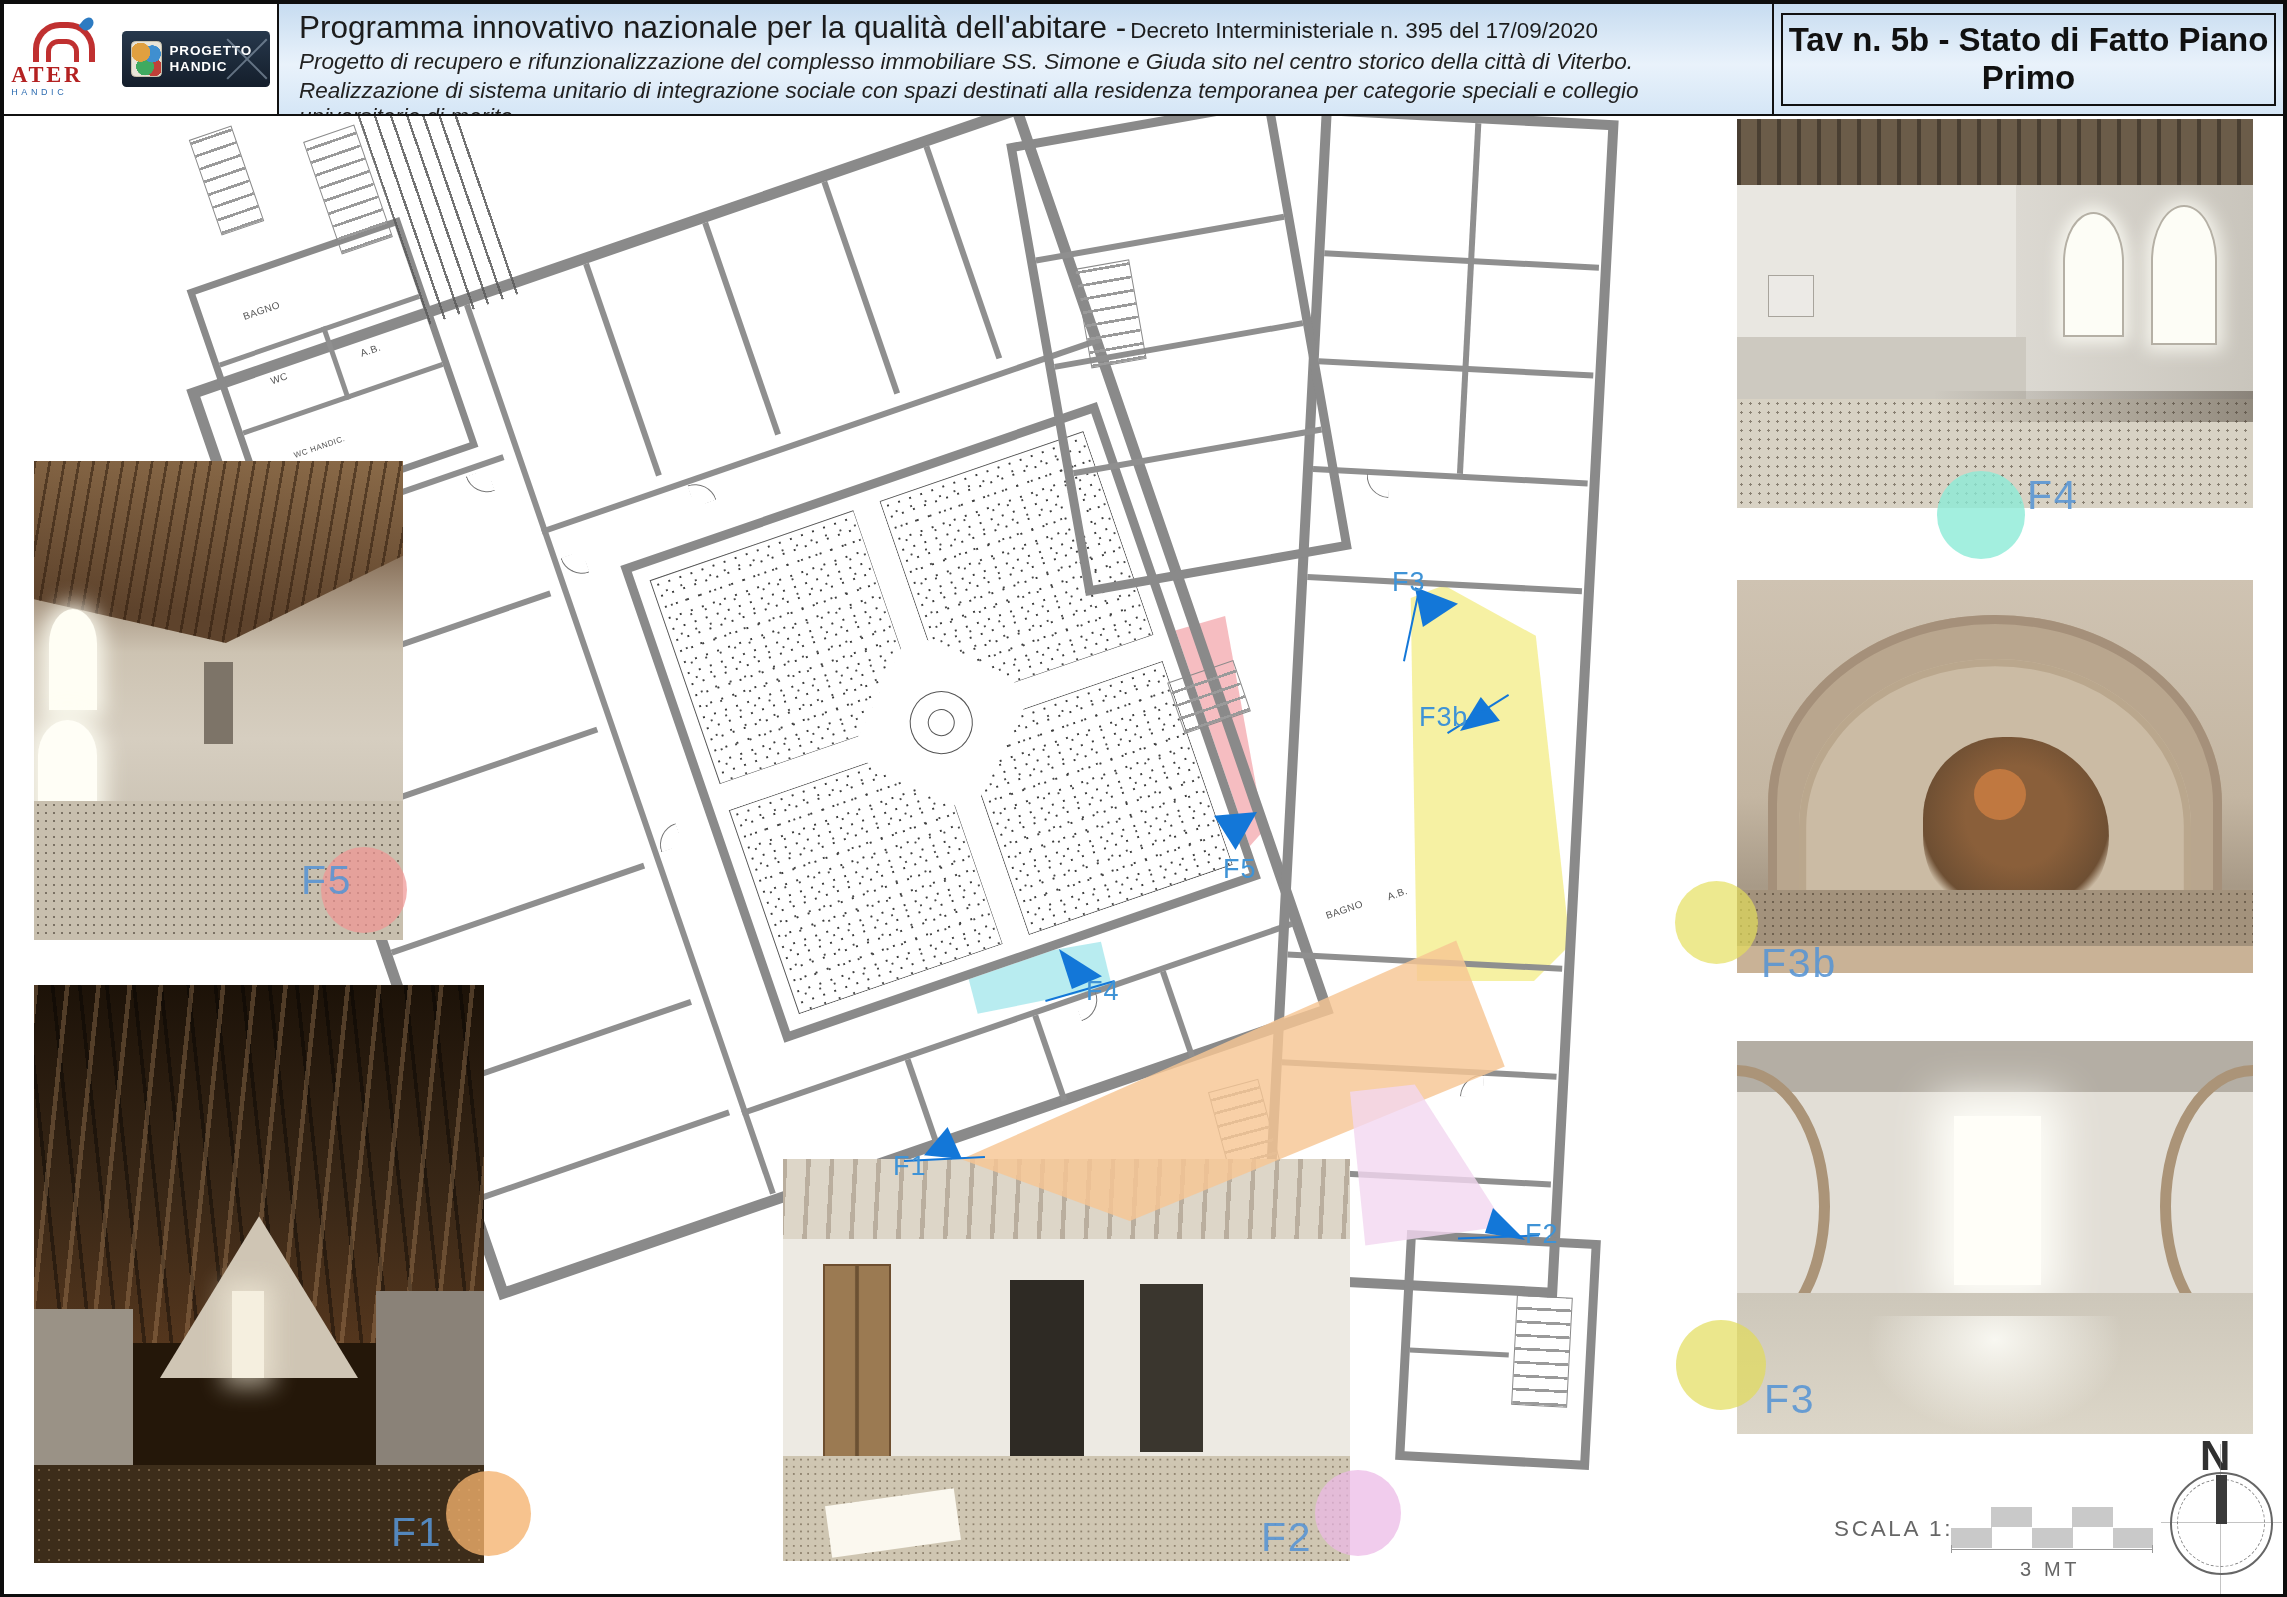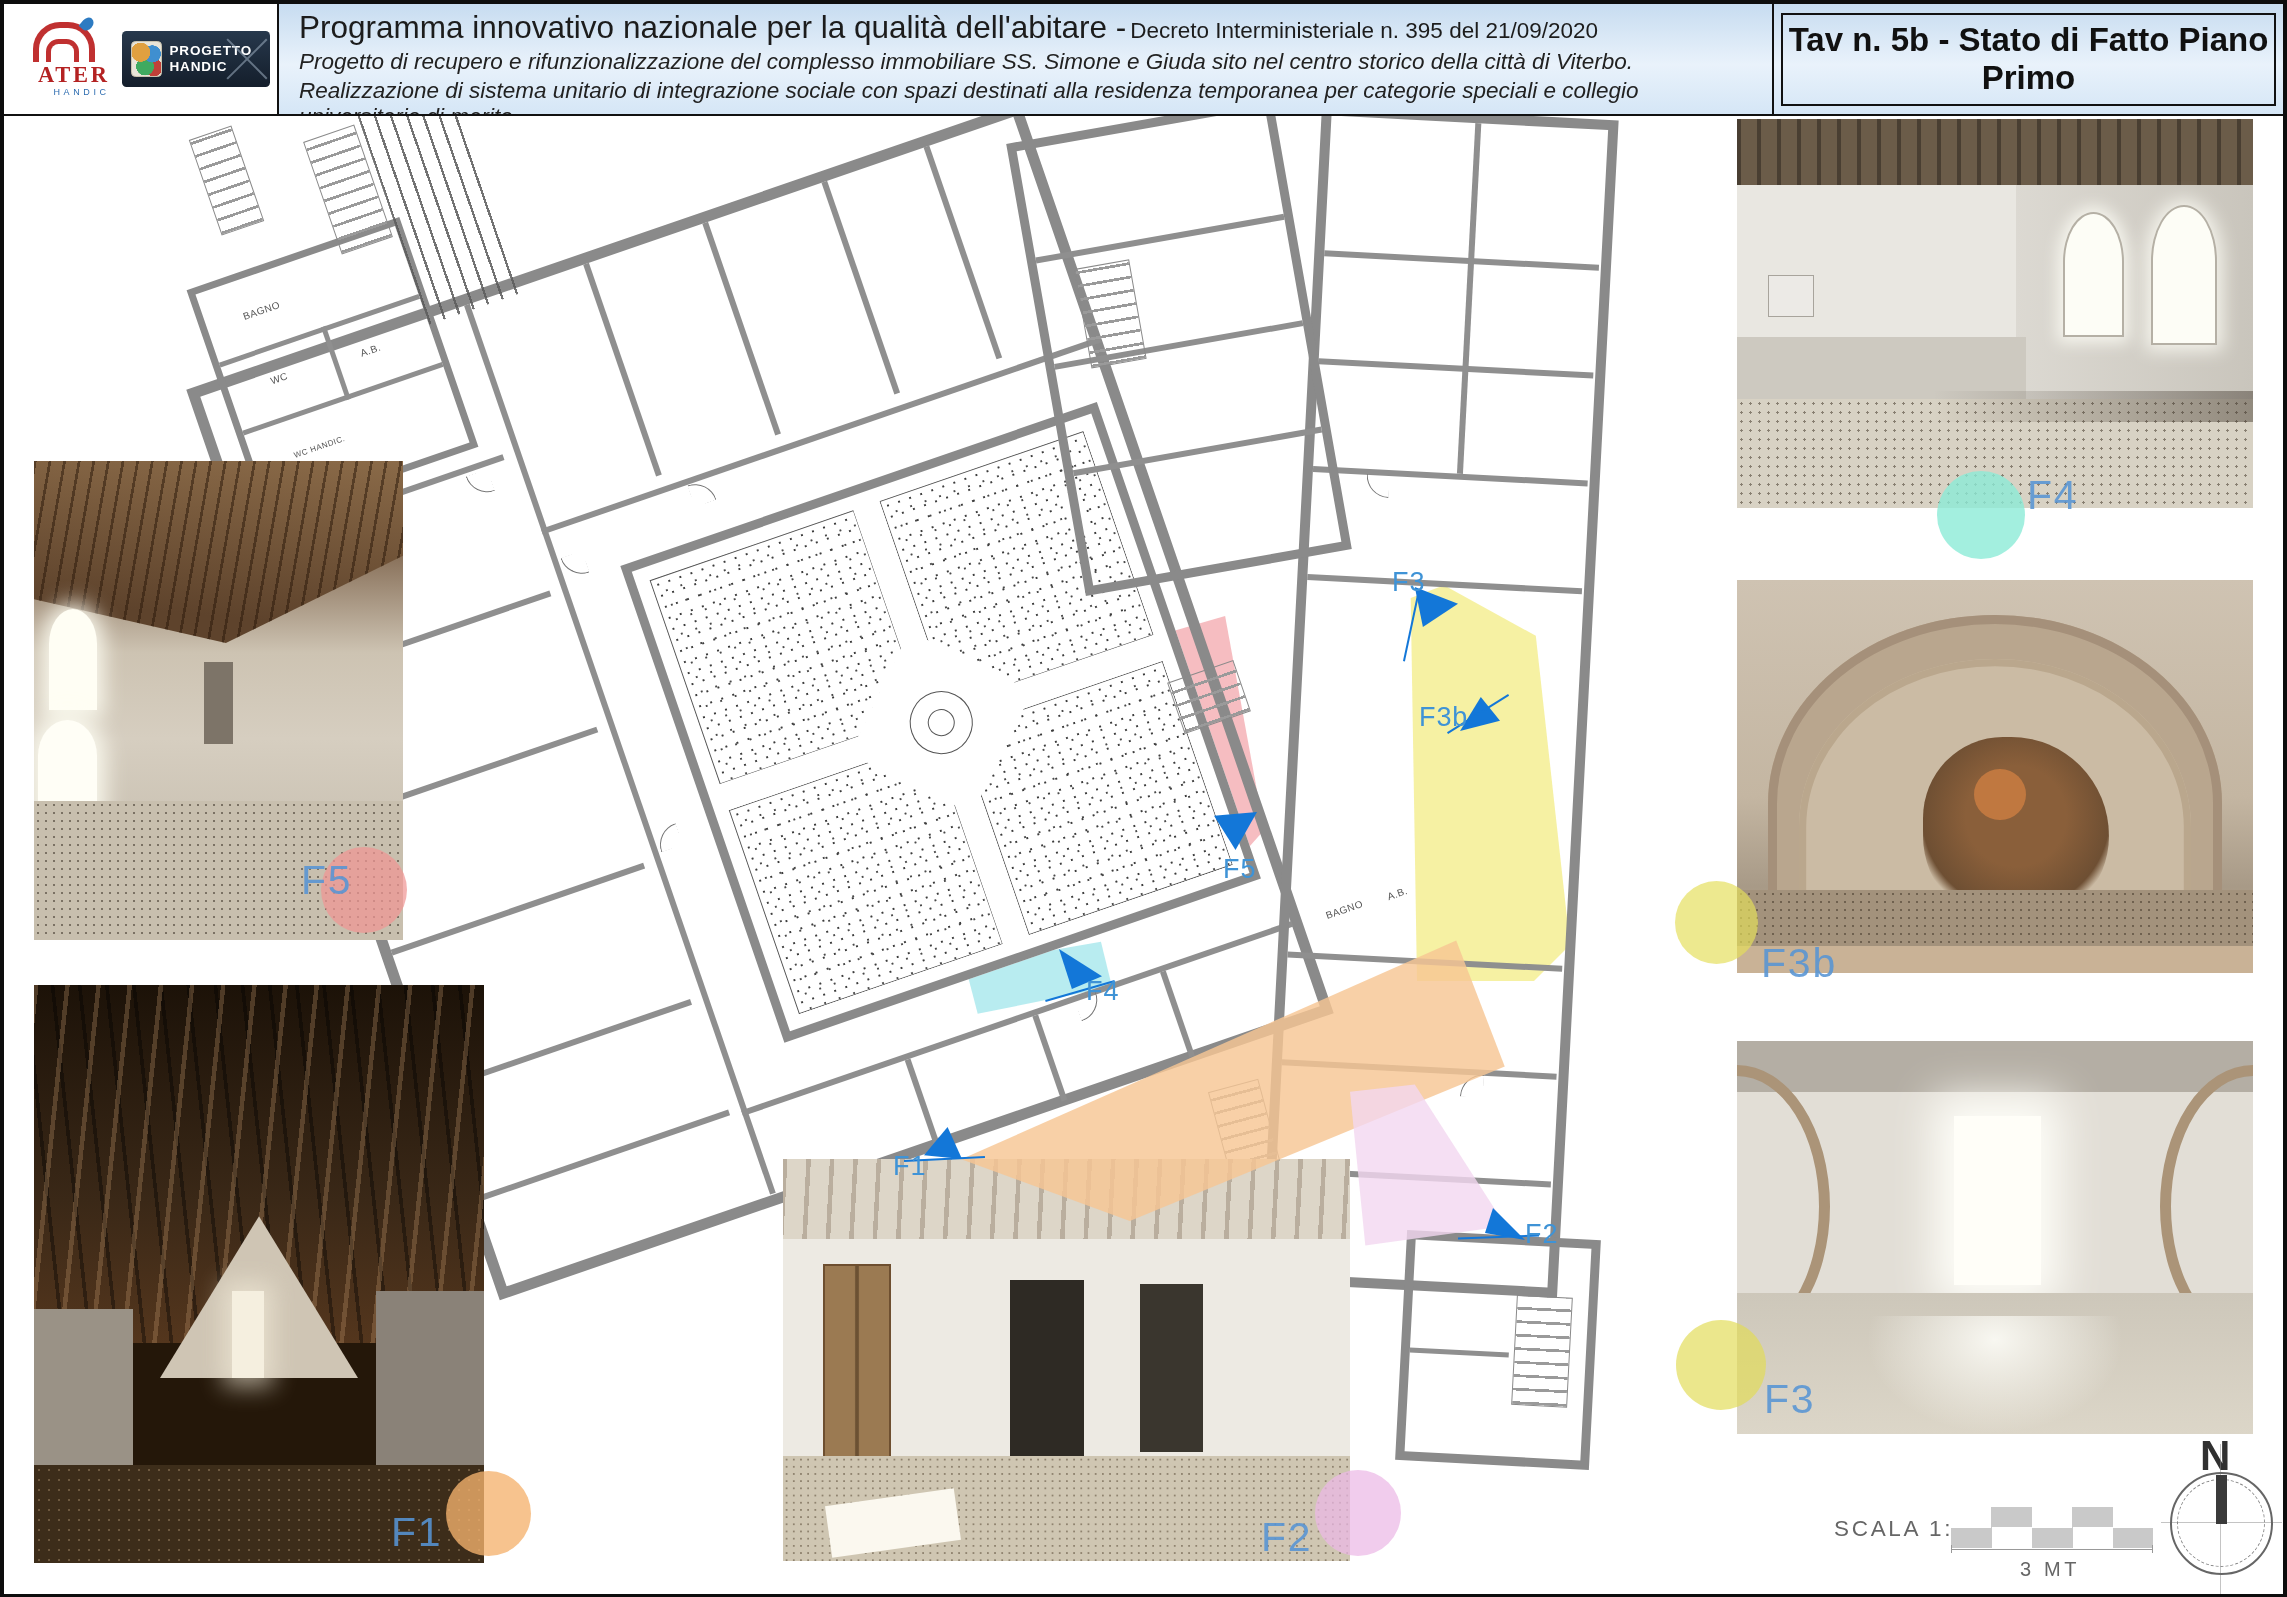--- a/index.html
+++ b/index.html
@@ -2,21 +2,21 @@
 <html style="font-size:14.4px"><head>
 <meta charset="utf-8">
 <style>
   html,body{margin:0;padding:0;background:#fff;}
   .sheet{position:relative;width:2287px;height:1598px;background:#ffffff;border:4.5px solid #0d0d0d;
          box-sizing:border-box;overflow:hidden;font-family:"Liberation Sans",sans-serif;}
   
   .header{position:absolute;left:0;top:0;right:0;height:110px;display:flex;z-index:10;
           background:linear-gradient(180deg,#c7dcf0 0%,#e9f2fb 55%,#d5e6f6 100%);border-bottom:2.7px solid #111;}
   .logos{width:275px;background:#fff;border-right:2.7px solid #111;display:flex;align-items:center;gap:12.6px;padding:3.6px 7.2px;box-sizing:border-box;}
-  .ater{width:101px;text-align:right;line-height:1;}
+  .ater{width:101px;text-align:left;line-height:1;}
   .ater-arch{position:relative;width:58px;height:41px;margin:0 auto;}
   .ater-arch .a1{position:absolute;left:1.8px;bottom:0;width:50px;height:34px;border:6.3px solid #c03030;border-bottom:none;border-radius:27px 27px 0 0;}
   .ater-arch .a2{position:absolute;left:14.4px;bottom:0;width:23.4px;height:18px;border:5.4px solid #c03030;border-bottom:none;border-radius:12.6px 12.6px 0 0;}
   .ater-arch .drop{position:absolute;right:-3.6px;top:-3.6px;width:10.8px;height:13.5px;background:#2d7bc2;border-radius:50% 50% 50% 0;transform:rotate(40deg);}
   .ater-name{font-family:"Liberation Serif",serif;font-weight:bold;color:#b42222;font-size:22.5px;letter-spacing:2.7px;margin-top:1.8px;}
   .ater-sub{color:#2d6cb0;font-size:9px;letter-spacing:3.6px;margin-top:1.8px;}
   .rl-box{position:relative;width:151px;height:56px;background:linear-gradient(180deg,#27384c,#141e2b);border-radius:4.5px;
           display:flex;align-items:center;gap:7.2px;padding:3.6px 9px;box-sizing:border-box;overflow:hidden;}
   .rl-emblem{width:29px;height:34px;border-radius:4.5px;background:
       radial-gradient(circle at 30% 30%,#e0a040 0 30%,transparent 31%),
@@ -93,21 +93,21 @@
         </div>
         <div class="rl-x">
             <i></i>
             <i></i>
           </div>
       </div>
     </div>
     <div class="title-block">
       <div>
         <span class="t-main">Programma innovativo nazionale per la qualità dell'abitare -</span>
-        <span class="t-decree">Decreto Interministeriale n. 395 del 21/09/2020</span>
+        <span class="t-decree">Decreto Interministeriale n. 395 del 17/09/2020</span>
       </div>
       <div class="t-sub">Progetto di recupero e rifunzionalizzazione del complesso immobiliare SS. Simone e Giuda sito nel centro storico della città di Viterbo.</div>
       <div class="t-sub">Realizzazione di sistema unitario di integrazione sociale con spazi destinati alla residenza temporanea per categorie speciali e collegio universitario di merito.</div>
     </div>
     <div class="sheet-id">
       <div class="tav-box">Tav n. 5b - Stato di Fatto Piano Primo</div>
     </div>
   </div>
 
   <div class="zone" style="left:1395px;top:576px;width:180px;height:410px;background:rgba(244,238,140,.8);z-index:1;

